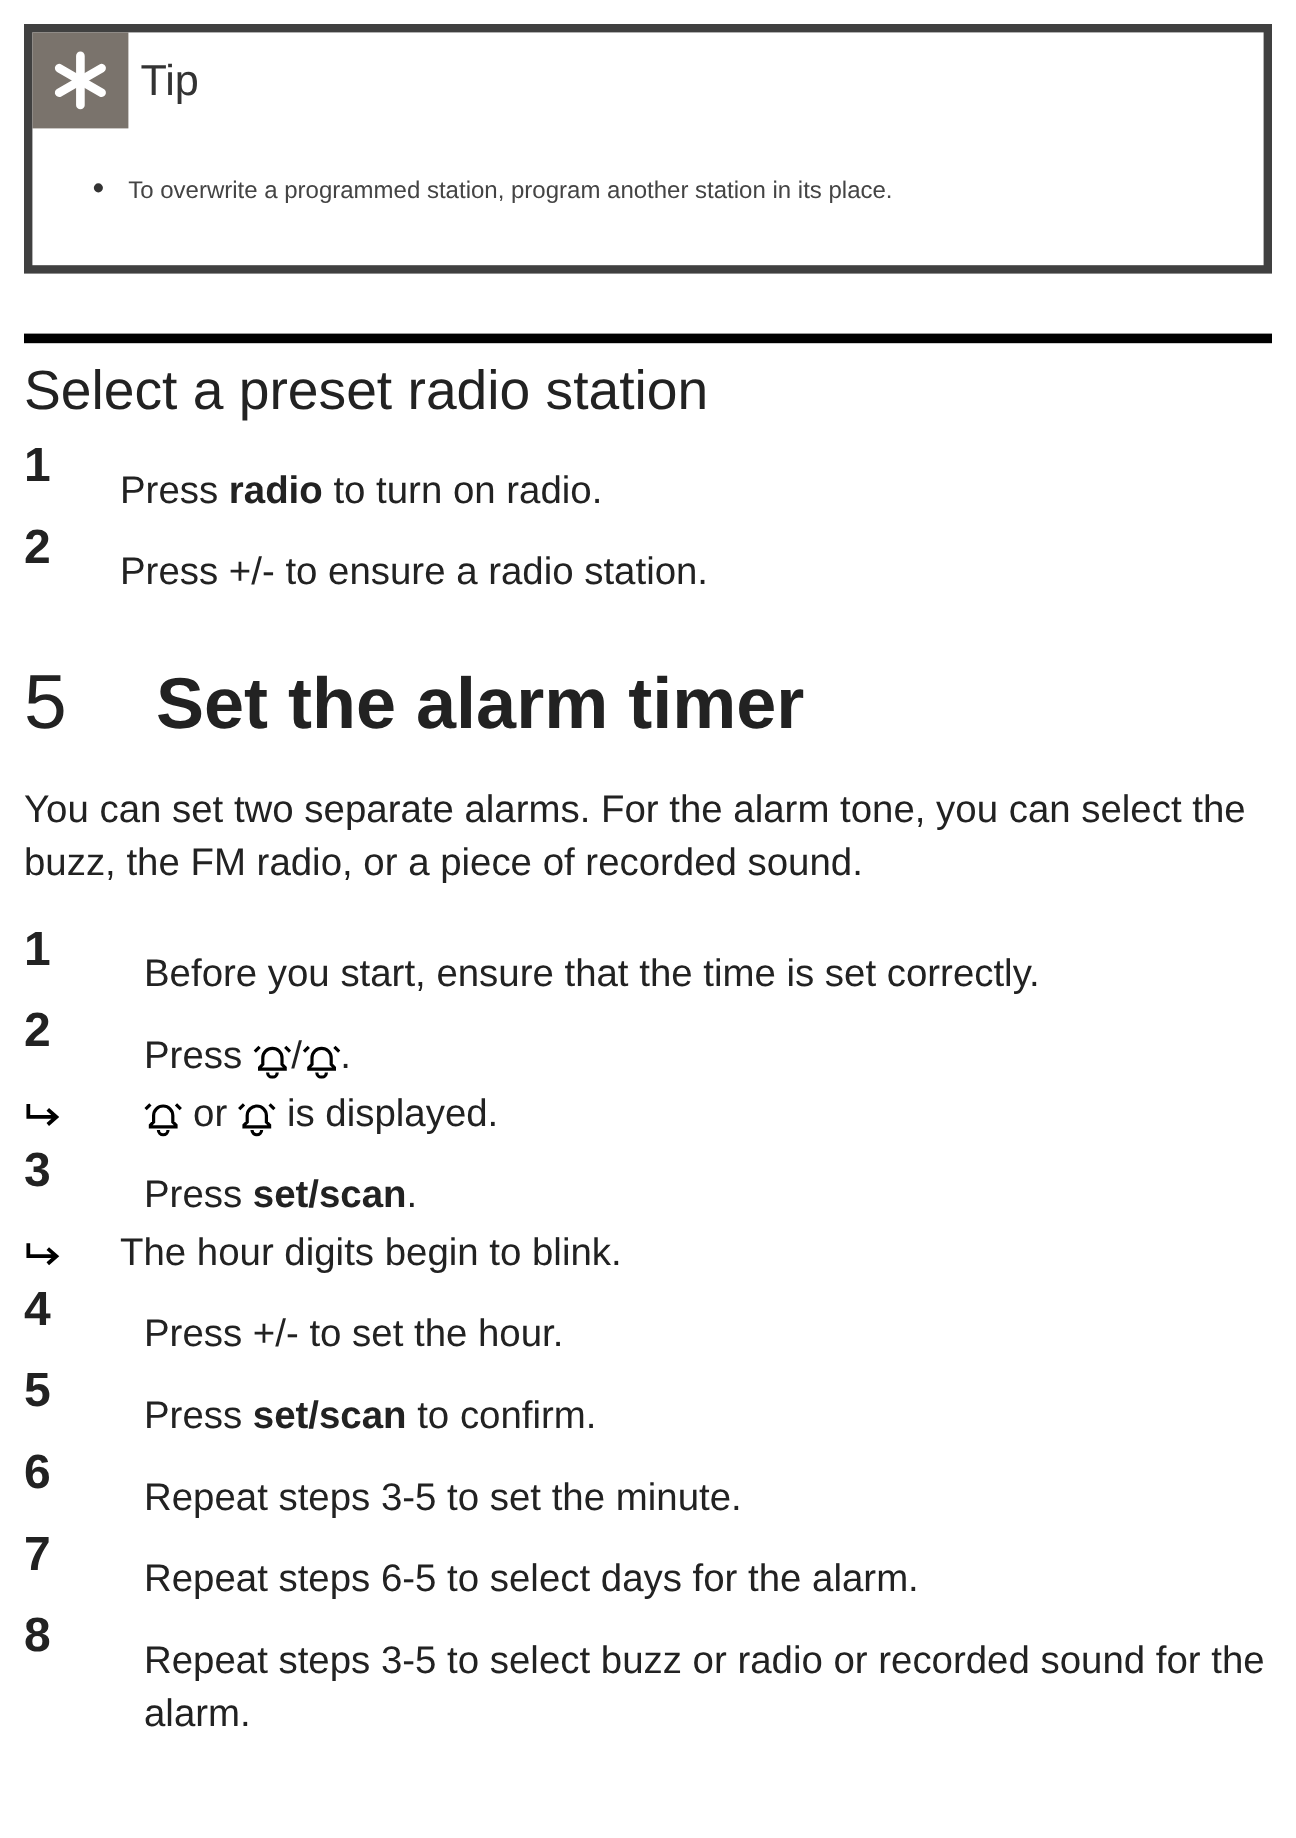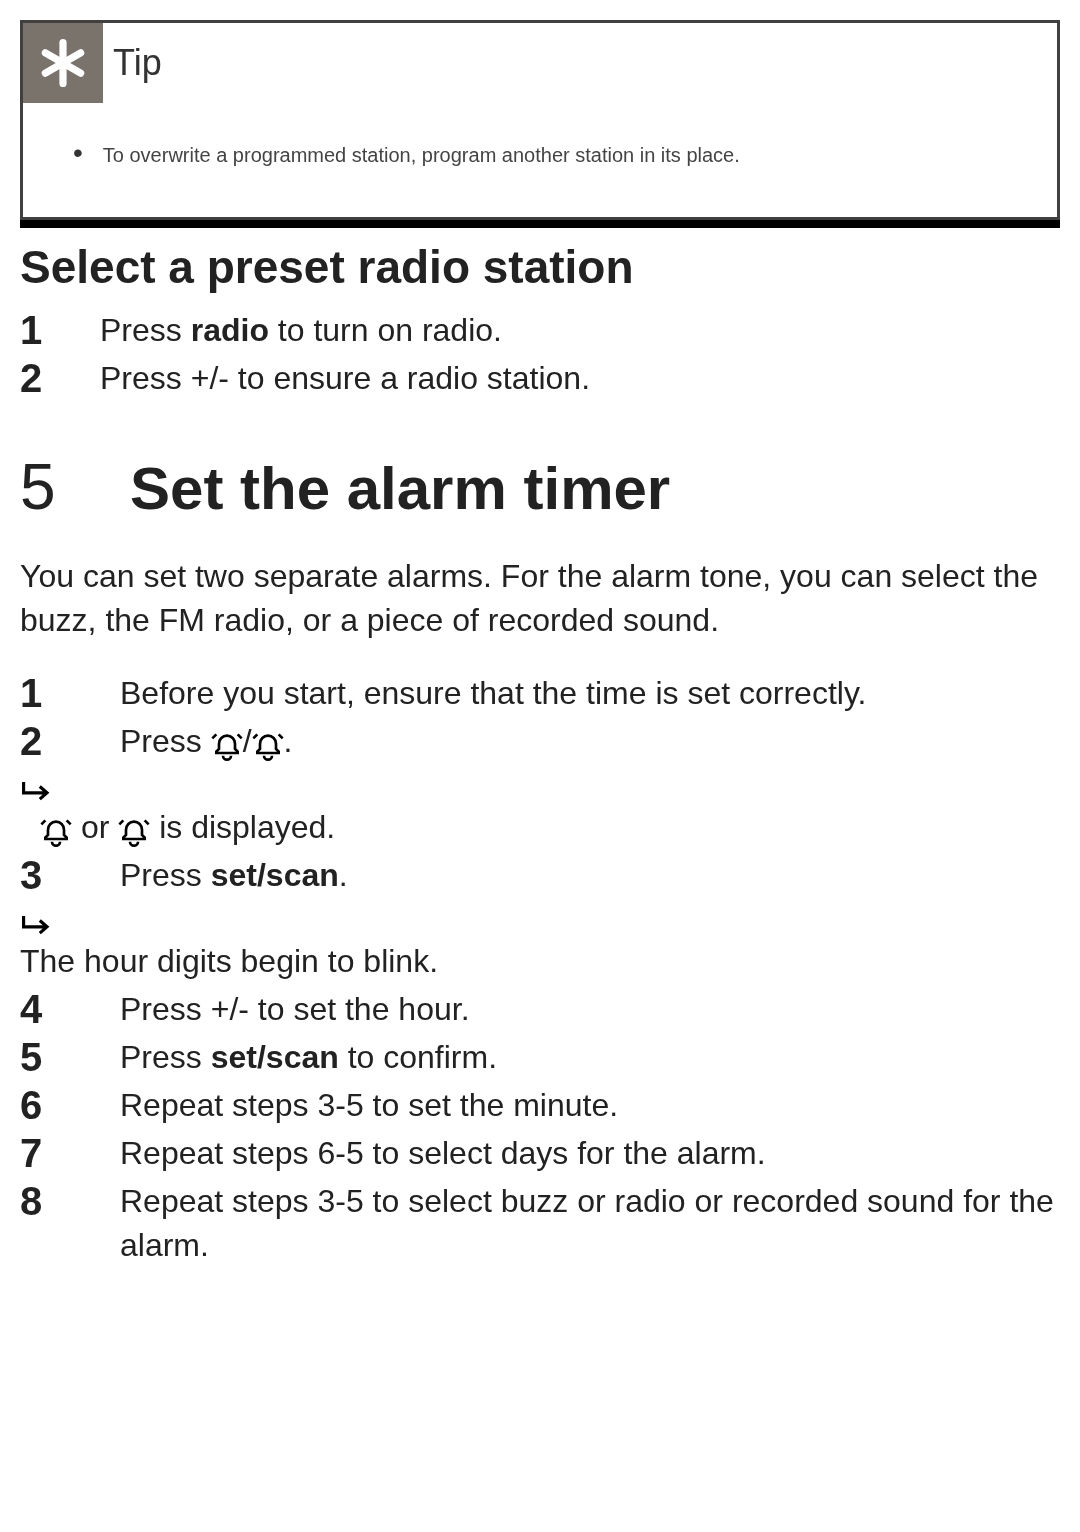--- a/index.html
+++ b/index.html
@@ -8,21 +8,22 @@
       box-sizing: border-box;
     }
     body {
       font-family: Arial, Helvetica, sans-serif;
       background: #fff;
       color: #222;
       padding: 20px;
       width: 1080px;
     }
     .tip-box {
-      border: 3px solid #404040;
+      border: 7px solid #404040;
+      margin-bottom: 50px;
     }
     .tip-header {
       display: flex;
       align-items: center;
     }
     .tip-icon-container {
       background: #7a736c;
       width: 80px;
       height: 80px;
       display: flex;
@@ -59,21 +60,21 @@
       font-weight: normal;
     }
 
     .thick-rule {
       height: 8px;
       background: #000;
       margin-bottom: 12px;
     }
     .section-heading {
       font-size: 46px;
-      font-weight: bold;
+      font-weight: normal;
       color: #222;
       margin-bottom: 14px;
     }
     .steps {
       margin-bottom: 50px;
     }
     .step {
       display: flex;
       align-items: flex-start;
       margin-bottom: 4px;
@@ -83,20 +84,21 @@
       font-size: 40px;
       font-weight: bold;
       line-height: 44px;
       flex-shrink: 0;
     }
     .step .content {
       font-size: 32px;
       line-height: 44px;
       color: #222;
       flex: 1;
+      margin-top: 20px;
     }
     .step .content .bold {
       font-weight: bold;
     }
 
     .chapter {
       display: flex;
       align-items: baseline;
       margin-bottom: 30px;
       margin-top: 10px;
@@ -115,21 +117,20 @@
       font-size: 32px;
       line-height: 44px;
       margin-bottom: 29px;
       color: #222;
     }
 
     .substep {
       display: flex;
       align-items: flex-start;
       margin-bottom: 4px;
-      flex-direction: column;
     }
     .substep .arrow-col {
       width: 80px;
       flex-shrink: 0;
       display: flex;
       justify-content: flex-start;
       padding-top: 10px;
     }
     .substep .arrow-col svg {
       width: 36px;

